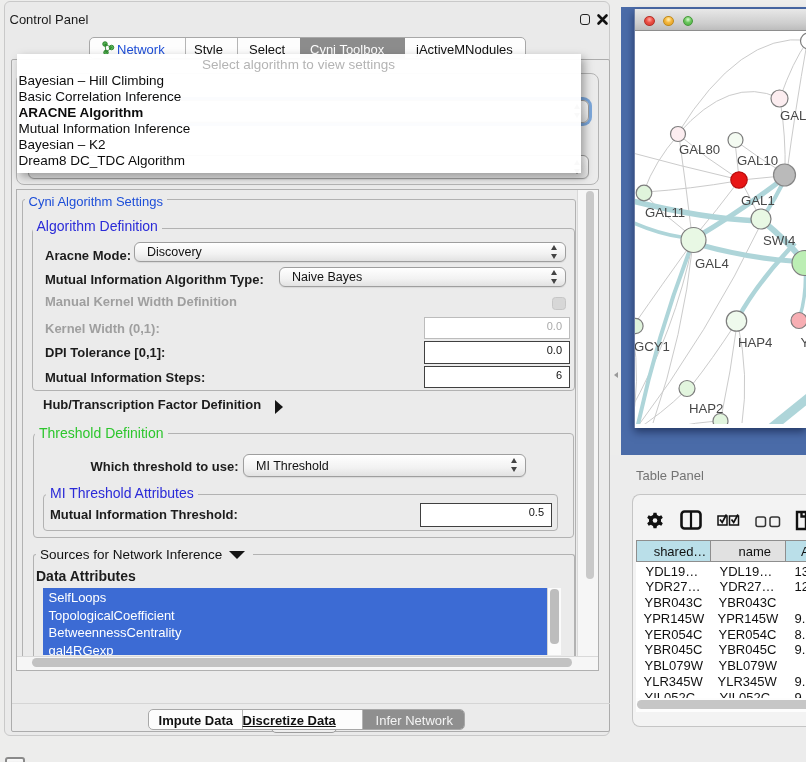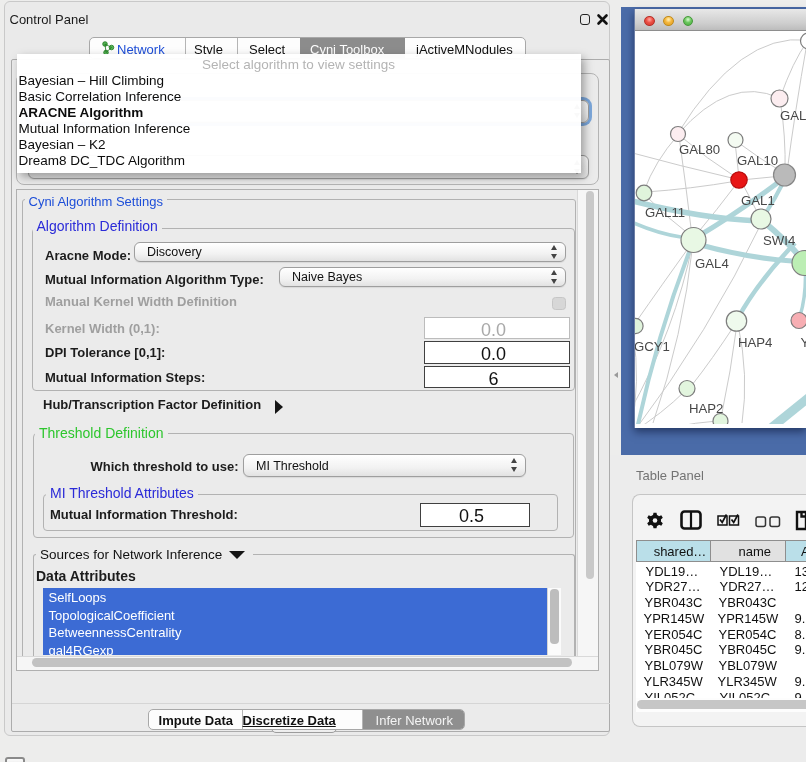--- a/index.html
+++ b/index.html
@@ -6,21 +6,21 @@
 html,body { width:806px; height:762px; overflow:hidden; }
 body { font-family:"Liberation Sans", sans-serif; background:#ededec; position:relative; }
 .abs { position:absolute; }
 .lbl { font-size:13px; font-weight:bold; color:#1c1c1c; white-space:nowrap; }
 .glbl { font-size:13px; font-weight:bold; color:#9f9f9f; white-space:nowrap; }
 .combo { border:1px solid #9e9e9e; border-radius:6px; background:linear-gradient(#ffffff,#f2f2f2 60%,#e2e2e2); box-shadow:0 1px 1px rgba(0,0,0,0.08); }
 .combo .ctext { position:absolute; left:12px; top:3px; font-size:12.5px; color:#111; }
 .spin { position:absolute; right:7px; top:50%; width:7px; height:14px; margin-top:-7px; }
 .spin:before { content:""; position:absolute; left:0; top:0; border-left:3.5px solid transparent; border-right:3.5px solid transparent; border-bottom:5.5px solid #444; }
 .spin:after { content:""; position:absolute; left:0; bottom:0; border-left:3.5px solid transparent; border-right:3.5px solid transparent; border-top:5.5px solid #444; }
-.field { background:#fff; border:1.5px solid #404040; font-size:18px; color:#111; text-align:center; padding:2px 7px 0 0; }
+.field { background:#fff; border:1.5px solid #404040; font-size:11px; color:#111; text-align:right; padding:2px 7px 0 0; }
 .gbox { border:1px solid #b2b2b2; border-radius:4px; }
 .gtitle { position:absolute; background:#ebebeb; padding:0 4px; font-size:12.5px; white-space:nowrap; }
 </style>
 </head>
 <body>
 
 <div class="abs" id="cpwin" style="left:3.5px; top:1px; width:606px; height:734.5px; background:#eaeaea; border:1px solid #c9c9c9; border-radius:6px;">
 
   <div class="abs" style="left:5px; top:10px; font-size:13px; color:#1a1a1a;">Control Panel</div>
   <div class="abs" style="left:575px; top:12px; width:10.5px; height:10.5px; border:1.7px solid #222; border-radius:3px;"></div>
@@ -93,21 +93,21 @@
       <div class="gtitle" style="left:18.5px; top:235px; color:#2dc62d; font-size:14px;">Threshold Definition</div>
       <div class="abs lbl" style="left:62px; top:269px; width:160px; text-align:right;">Which threshold to use:</div>
       <div class="abs combo" style="left:226.5px; top:264px; width:283px; height:23px;">
           <div class="ctext" style="top:4px;">MI Threshold</div>
           <div class="spin"></div>
         </div>
 
       <div class="abs gbox" style="left:26.5px; top:304px; width:515px; height:37.5px;"></div>
       <div class="gtitle" style="left:29.5px; top:295.5px; color:#2a2ad8; font-size:14px;">MI Threshold Attributes</div>
       <div class="abs lbl" style="left:33.5px; top:317px;">Mutual Information Threshold:</div>
-      <div class="abs field" style="left:403.5px; top:313.5px; width:110px; height:23.5px;">0.5</div>
+      <div class="abs field" style="left:403.5px; top:313.5px; width:132px; height:23.5px;">0.5</div>
 
       <div class="abs" style="left:16px; top:364px; width:542px; height:116px; border:1px solid #b2b2b2; border-bottom:none; border-radius:3px 3px 0 0;"></div>
       <div class="gtitle" style="left:19.5px; top:357.5px; color:#111; font-size:13.5px;">Sources for Network Inference</div>
       <div class="abs" style="left:208px; top:359px; width:28px; height:11px; background:#ebebeb;"></div>
         <div class="abs" style="left:212.5px; top:361px; width:0; height:0; border-top:8px solid #151515; border-left:8.5px solid transparent; border-right:8.5px solid transparent;"></div>
       <div class="abs lbl" style="left:19.5px; top:378.5px; font-size:14px;">Data Attributes</div>
       <div class="abs" style="left:26px; top:398.5px; width:504.5px; height:66.5px; background:#3c6bd4; color:#fff; font-size:13px; padding:1px 0 0 6px; line-height:17.7px; overflow:hidden;">SelfLoops<br>TopologicalCoefficient<br>BetweennessCentrality<br>gal4RGexp</div>
       <div class="abs" style="left:530.5px; top:398.5px; width:14px; height:66.5px; background:#fbfbfb; border-left:1px solid #d5d5d5;"></div>
       <div class="abs" style="left:533.5px; top:399.5px; width:8.5px; height:54.5px; background:#bdbdbd; border-radius:4px;"></div>
     </div>

